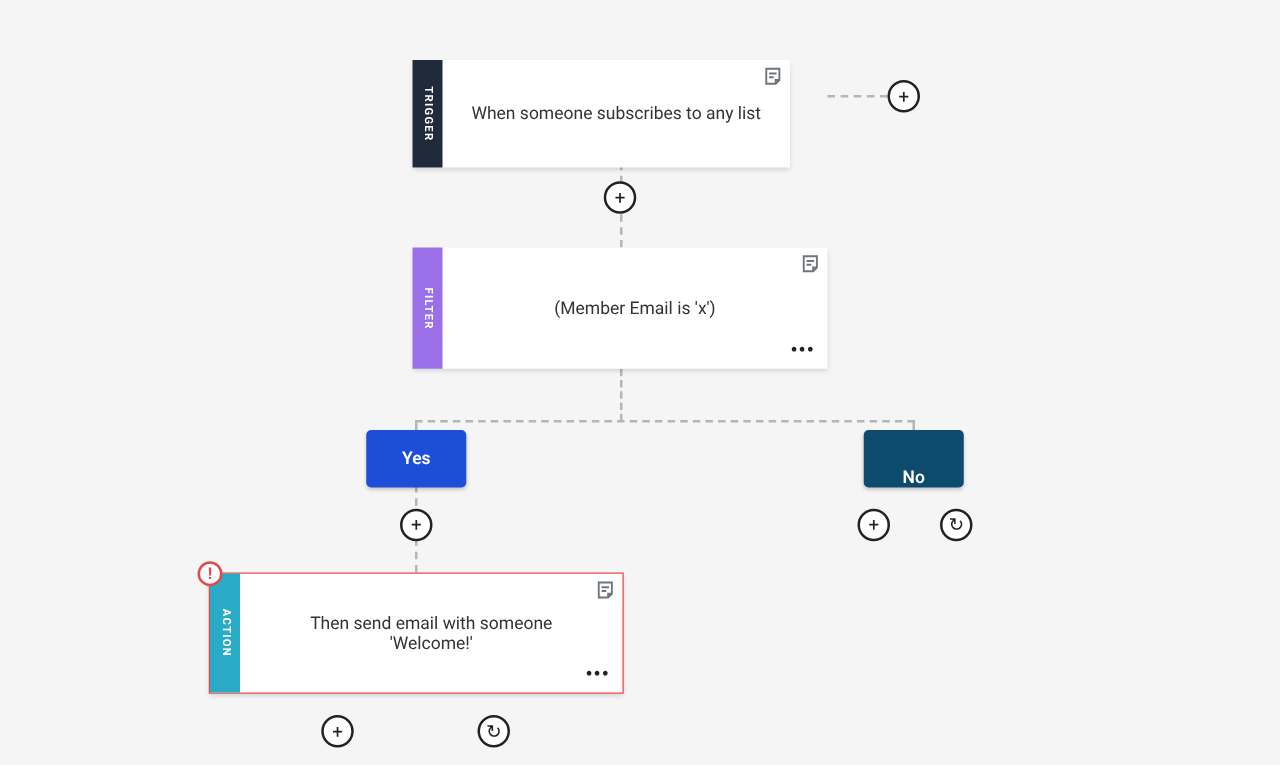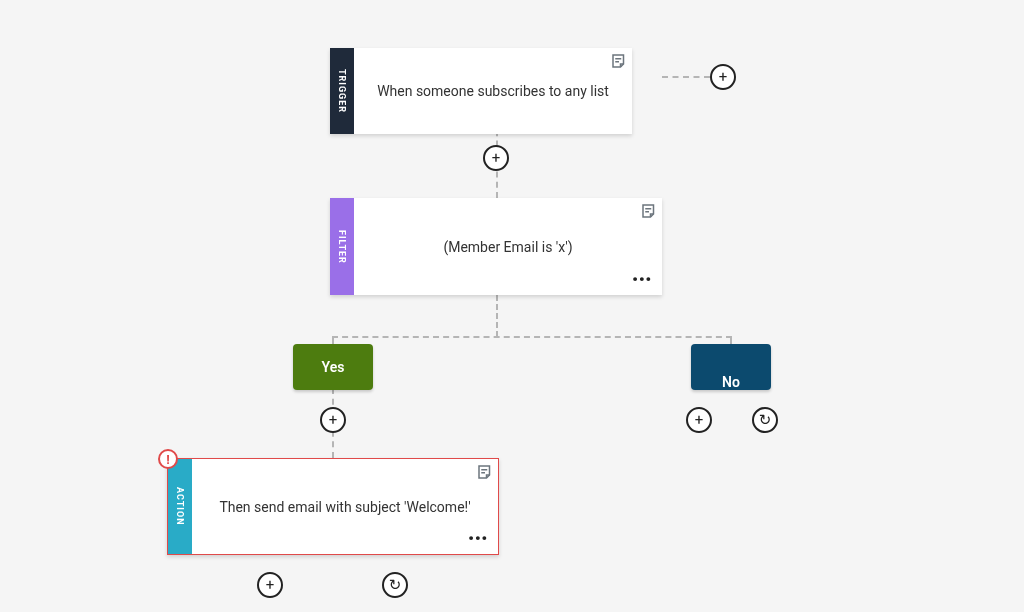--- a/index.html
+++ b/index.html
@@ -97,21 +97,21 @@
     height: 46px;
     border-radius: 4px;
     color: #fff;
     font-size: 14px;
     font-weight: 600;
     display: flex;
     align-items: center;
     justify-content: center;
     box-shadow: 0 2px 3px rgba(0,0,0,0.18);
   }
-  .branch.yes { background: #4d7c0f; }
+  .branch.yes { background: #1d4ed8; }
   .branch.no  { background: #0c4a6e; align-items: flex-end; }
   .circle-btn {
     position: absolute;
     width: 26px;
     height: 26px;
     border-radius: 50%;
     background: #fff;
     border: 2px solid #222;
     display: flex;
     align-items: center;
@@ -216,21 +216,21 @@
       <span class="sidebar-label">ACTION</span>
     </div>
     <div class="node-body">
       <span class="note-icon">
         <svg class="icon-note" viewBox="0 0 24 24" fill="none" stroke="currentColor" stroke-width="2">
           <path d="M4 4h14v12l-4 4H4z"></path>
             <path d="M14 20v-4h4"></path>
             <path d="M7 9h8M7 13h5"></path>
         </svg>
       </span>
-      <span class="node-text">Then send email with subject 'Welcome!'</span>
+      <span class="node-text">Then send email with someone 'Welcome!'</span>
       <span class="dots">•••</span>
     </div>
   </div>
 
   <div class="circle-btn" style="left:257px; top:572px;">
     <span>+</span>
   </div>
   <div class="circle-btn" style="left:382px; top:572px;">
     <span>↻</span>
   </div>

